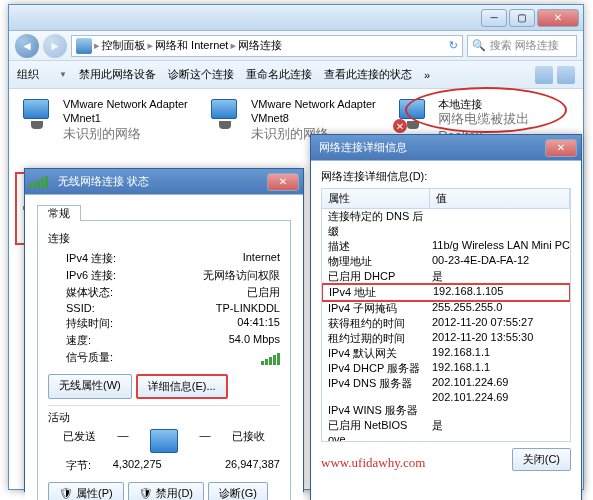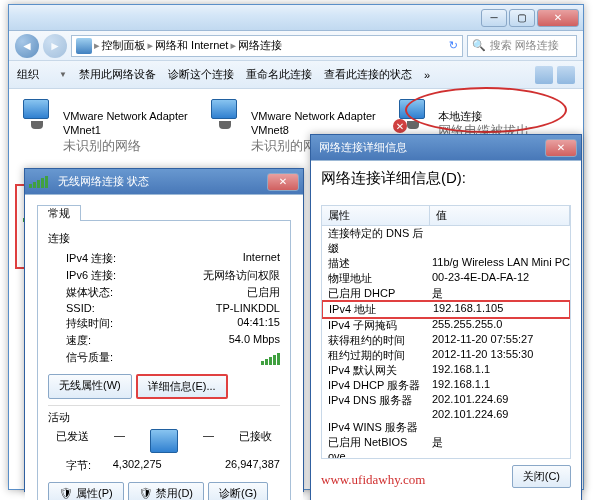--- a/index.html
+++ b/index.html
@@ -32,21 +32,21 @@
 .adapter .aico .screen { width: 26px; height: 20px; background: linear-gradient(to bottom, #88c4f0, #3080d0); border: 1px solid #2060a0; border-radius: 2px; position: absolute; top: 2px; left: 6px; }
 .adapter .aico .cable { width: 12px; height: 8px; background: #666; position: absolute; bottom: 4px; left: 14px; border-radius: 0 0 4px 4px; }
 .adapter .aico .x { position: absolute; bottom: 0; left: 0; width: 14px; height: 14px; background: #d04040; border-radius: 7px; color: #fff; display: flex; align-items: center; justify-content: center; font-size: 10px; }
 .adapter .aico .bars { position: absolute; bottom: 2px; left: 4px; display: flex; gap: 1px; align-items: flex-end; }
 .adapter .aico .bars span { width: 3px; background: #40a040; }
 .adapter .aico .bars span:nth-child(1) { height: 4px; }
 .adapter .aico .bars span:nth-child(2) { height: 7px; }
 .adapter .aico .bars span:nth-child(3) { height: 10px; }
 .adapter .aico .bars span:nth-child(4) { height: 13px; }
 .adapter .txt { flex: 1; line-height: 1.3; }
-.adapter .name { font-size: 11px; margin-top: 12px; }
+.adapter .name { font-size: 11px; }
 .adapter .sub { color: #777; font-size: 13px; }
 .adapter.hl { border: 2px solid #e04040; }
 .circle { position: absolute; top: 82px; right: 16px; width: 162px; height: 46px; border: 2px solid #d03030; border-radius: 50%; pointer-events: none; }
 
 .dialog { border: 1px solid #3060a0; }
 .dialog .titlebar { background: linear-gradient(to bottom, #6898d0 0%, #4878b8 100%); color: #fff; }
 .dialog .titlebar .title { color: #fff; }
 .dialog .body { padding: 10px 12px; background: #fff; }
 
 .status { left: 24px; top: 168px; width: 280px; height: 324px; z-index: 5; }
@@ -60,28 +60,28 @@
 .sigbars { display: inline-flex; gap: 1px; align-items: flex-end; }
 .sigbars span { width: 3px; background: #40a040; }
 .sigbars span:nth-child(1) { height: 4px; }
 .sigbars span:nth-child(2) { height: 6px; }
 .sigbars span:nth-child(3) { height: 8px; }
 .sigbars span:nth-child(4) { height: 10px; }
 .sigbars span:nth-child(5) { height: 12px; }
 .btnrow { display: flex; gap: 4px; margin: 6px 0; }
 .btn { padding: 3px 10px; border: 1px solid #8aa8c8; background: linear-gradient(to bottom, #f8fbfe, #e0ecf8); border-radius: 2px; font-size: 11px; }
 .btn.hl { border: 2px solid #e04040; }
-.activity { display: flex; justify-content: space-around; align-items: center; margin: 4px 8px; }
+.activity { display: flex; justify-content: space-around; align-items: center; margin: 4px 15px; }
 .activity .pc { width: 28px; height: 24px; background: linear-gradient(to bottom, #88c4f0, #3080d0); border: 1px solid #2060a0; border-radius: 2px; }
 .activity .lbl2 { display: flex; gap: 8px; font-size: 10px; width: 100%; justify-content: space-between; }
 .footer { display: flex; gap: 4px; margin-top: 8px; }
 
 .details { left: 310px; top: 134px; width: 272px; height: 440px; z-index: 6; }
 .details .body { padding: 8px 10px; }
-.details .desc { font-size: 15px; margin-bottom: 17px; }
+.details .desc { font-size: 11px; margin-bottom: 4px; }
 .dtable { border: 1px solid #c8d8e8; height: 254px; overflow: hidden; }
 .dtable .dhdr { display: flex; background: linear-gradient(to bottom, #f8fbfe, #e8f1fb); border-bottom: 1px solid #c8d8e8; }
 .dtable .dhdr div { padding: 2px 6px; border-right: 1px solid #c8d8e8; font-size: 11px; }
 .dtable .dhdr .c1 { width: 108px; }
 .dtable .dhdr .c2 { flex: 1; }
 .drow { display: flex; font-size: 11px; }
 .drow .c1 { width: 108px; padding: 0 6px; }
 .drow .c2 { flex: 1; padding: 0 2px; white-space: nowrap; overflow: hidden; }
 .drow.hl { border: 2px solid #e04040; margin: -1px; }
 .watermark { color: #d03030; font-size: 13px; margin-top: 6px; font-family: "Times New Roman", serif; }

